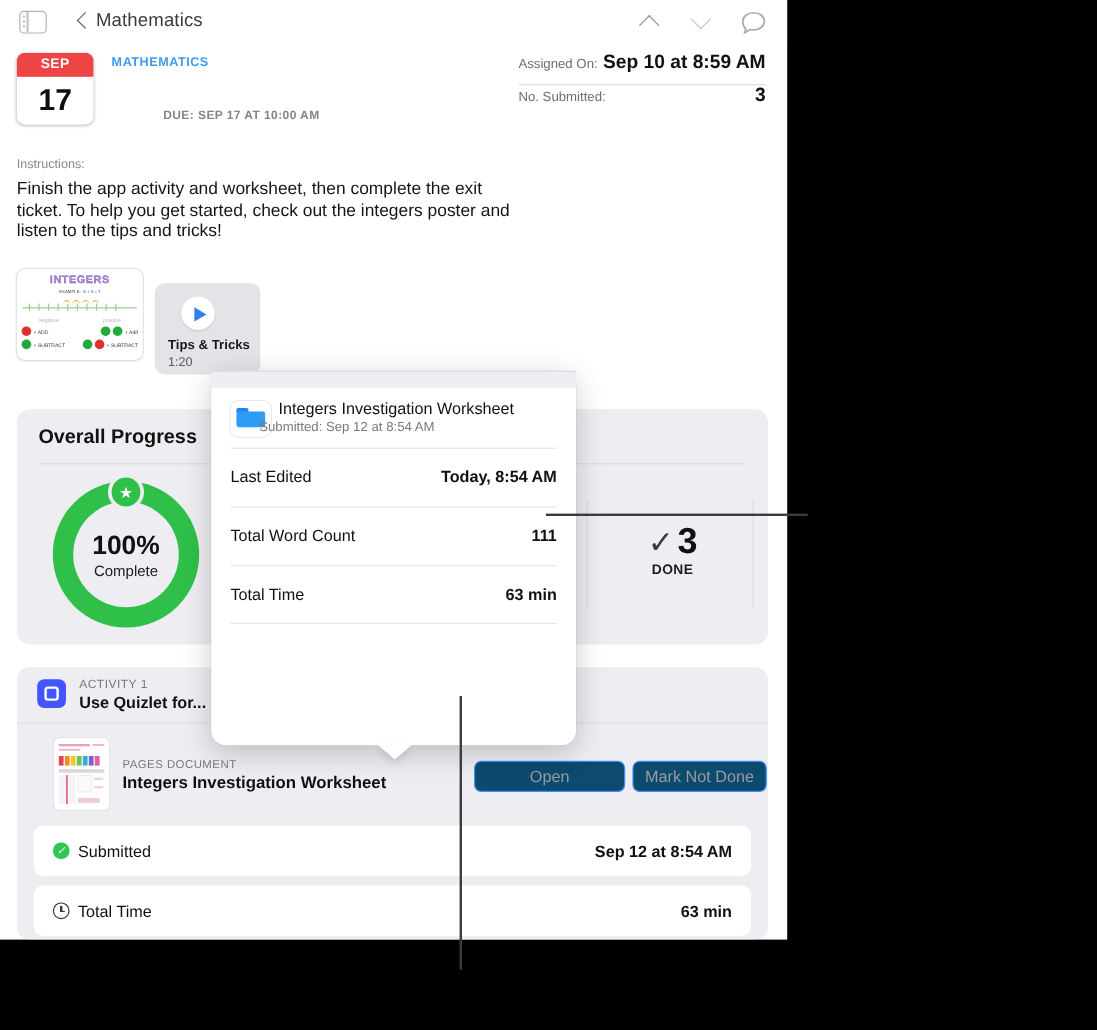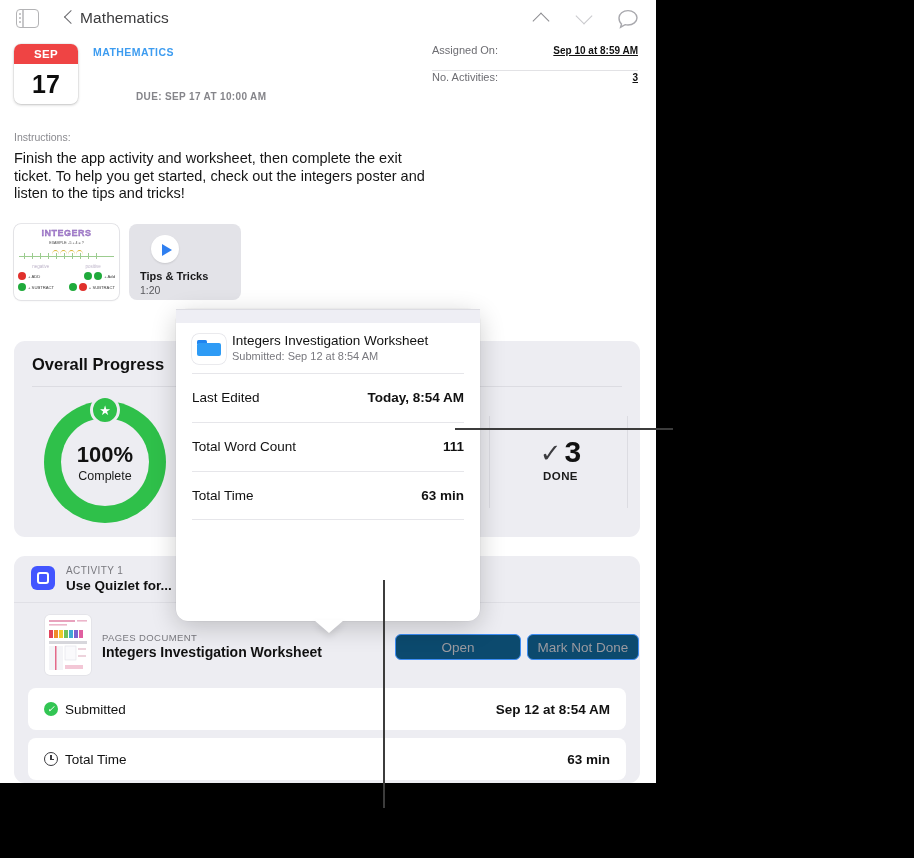--- a/index.html
+++ b/index.html
@@ -49,21 +49,21 @@
      color:#3d9cf0; letter-spacing:.45px; }
   .assign-title { position:absolute; left:93px; top:58px; font-size:24px; font-weight:bold; color:#111; }
   .assign-title .spark { font-size:20px; }
   .due-label { position:absolute; left:93px; top:91px; font-size:10px; font-weight:bold;
      color:#85858a; letter-spacing:.35px;padding-left:43px; }
 
   .meta { position:absolute; left:432px; top:44px; width:206px; }
   .meta-row { display:flex; justify-content:space-between; align-items:baseline; height:26px; }
   .meta-row + .meta-row { border-top: .8px solid #e2e2e5; }
   .meta-k { font-size:11px; color:#6d6d72; }
-  .meta-v { font-size:10px; color:#111; font-weight:bold;text-decoration:underline; }
+  .meta-v { font-size:16px; color:#111; font-weight:bold; }
 
   
   .instr-label { position:absolute; left:14px; top:131px; font-size:10.5px; color:#8a8a8f; }
   .instr-body { position:absolute; left:14px; top:150px; width:420px; font-size:14.5px;
      color:#151515; line-height:17.5px; }
 
   
   .poster { position:absolute; left:14px; top:224px; width:105px; height:76px;
      border-radius:7px; background:#fff; overflow:hidden;
      box-shadow:0 0 0 .8px #dedee2, 0 1px 2px rgba(0,0,0,.08); }
@@ -75,21 +75,21 @@
   .numline .tick { position:absolute; top:4px; width:1px; height:6px; background:#9ccc8f; }
   .numline .arc { position:absolute; top:1px; width:7px; height:5px;
      border-top:1px solid #dbb63a; border-radius:50%/100% 100% 0 0; }
   .poster-words { display:flex; justify-content:space-around; font-size:4.5px; color:#bdb4c9; margin-top:1px;}
   .poster-rows { margin-top:3px; padding:0 4px; }
   .prow { display:flex; justify-content:space-between; align-items:center; margin-top:3px; }
   .pill { display:flex; align-items:center; gap:2px; font-size:4.2px; color:#3a3a3a; }
   .dot { width:8px; height:8px; border-radius:50%; display:inline-block; }
   .dot.r { background:#e0302c; } .dot.g { background:#1faa3b; }
 
-  .video-card { position:absolute; left:129px; top:224px; width:112px; height:76px;
+  .video-card { position:absolute; left:129px; top:236px; width:88px; height:76px;
      background:#e3e3e8; border-radius:8px; }
   .play-circle { position:absolute; left:22px; top:11px; width:28px; height:28px; border-radius:50%;
      background:#fff; box-shadow:0 1px 2px rgba(0,0,0,.12); }
   .play-tri { position:absolute; left:11px; top:8.5px; width:0; height:0;
      border-left:10px solid #2f7ff0; border-top:6px solid transparent; border-bottom:6px solid transparent; }
   .video-name { position:absolute; left:11px; top:46px; font-size:11px; font-weight:bold; color:#18181a; }
   .video-time { position:absolute; left:11px; top:60px; font-size:10.5px; color:#58585d; }
 
   
   .progress-card { position:absolute; left:14px; top:341px; width:626px; height:196px;
@@ -160,21 +160,21 @@
   .pop-name { position:absolute; left:0; right:0; top:55px; text-align:center; font-size:13.5px; color:#111; }
   .pop-strip { height:14px; background:#eeeef4; border-top:.8px solid #dcdce2; }
   .pop-file { position:relative; height:50px; }
   .folder { position:absolute; left:16px; top:11px; width:34px; height:30px; border-radius:7px;
      background:#fff; box-shadow:0 0 0 .7px #e3e3e8; }
   .folder:before{content:"";position:absolute;left:5px;top:6px;width:10px;height:4px;
      border-radius:1.5px 1.5px 0 0;background:#1f84f0;}
   .folder:after{content:"";position:absolute;left:5px;top:9px;width:24px;height:13px;
      border-radius:2px;background:#2e9bf5;}
   .pop-fname { position:absolute; left:56px; top:10px; font-size:13.5px; color:#111; }
-  .pop-fsub { position:absolute; left:56px; top:27px; font-size:11px; color:#78787e; }
+  .pop-fsub { position:absolute; left:40px; top:27px; font-size:11px; color:#78787e; }
   .pop-div { margin:0 16px; height:.8px; background:#e6e6ea; }
   .pop-row { height:48px; display:flex; align-items:center; justify-content:space-between;
      padding:0 16px; }
   .pop-k { font-size:13.5px; color:#111; }
   .pop-v { font-size:13.5px; font-weight:bold; color:#111; }
   .pop-tail { position:absolute; left:138px; top:311px; width:0; height:0;
      border-left:15px solid transparent; border-right:15px solid transparent;
      border-top:13px solid #fff; filter: drop-shadow(0 4px 3px rgba(0,0,0,.10)); }
 
   
@@ -206,21 +206,21 @@
     </div>
     <div class="subject-label">MATHEMATICS</div>
     <div class="due-label">DUE: SEP 17 AT 10:00 AM</div>
 
     <div class="meta">
       <div class="meta-row">
         <span class="meta-k">Assigned On:</span>
         <span class="meta-v">Sep 10 at 8:59 AM</span>
       </div>
       <div class="meta-row">
-        <span class="meta-k">No. Activities:</span>
+        <span class="meta-k">No. Submitted:</span>
         <span class="meta-v">3</span>
       </div>
     </div>
 
     <div class="instr-label">Instructions:</div>
     <div class="instr-body">Finish the app activity and worksheet, then complete the exit ticket. To help you get started, check out the integers poster and listen to the tips and tricks!</div>
 
     <div class="poster">
       <div class="poster-title">INTEGERS</div>
       <div class="poster-sub">EXAMPLE:  -5 + 4 = ?</div>

